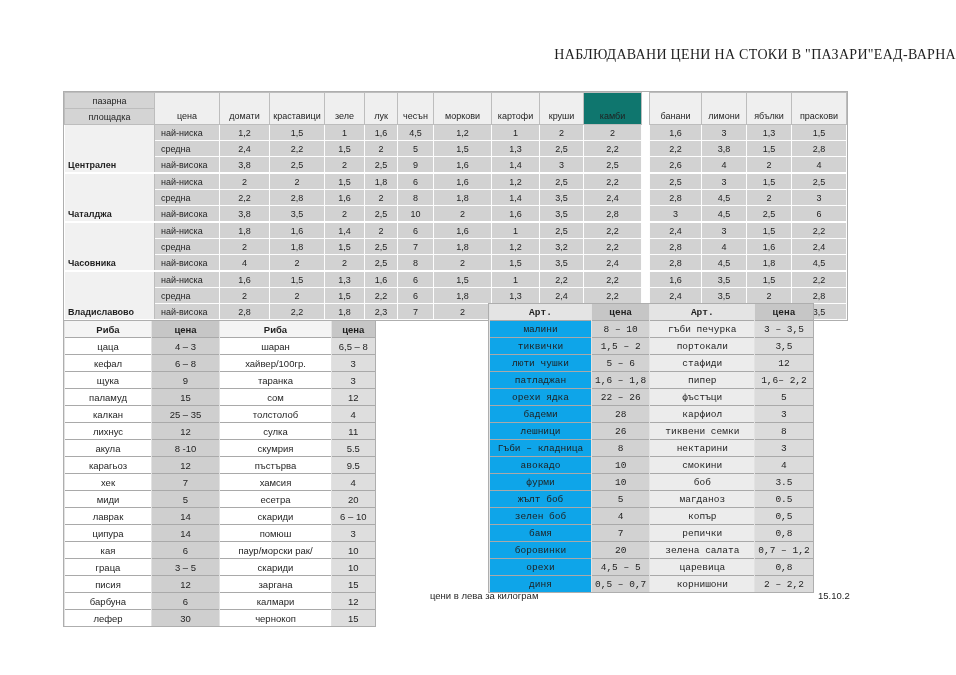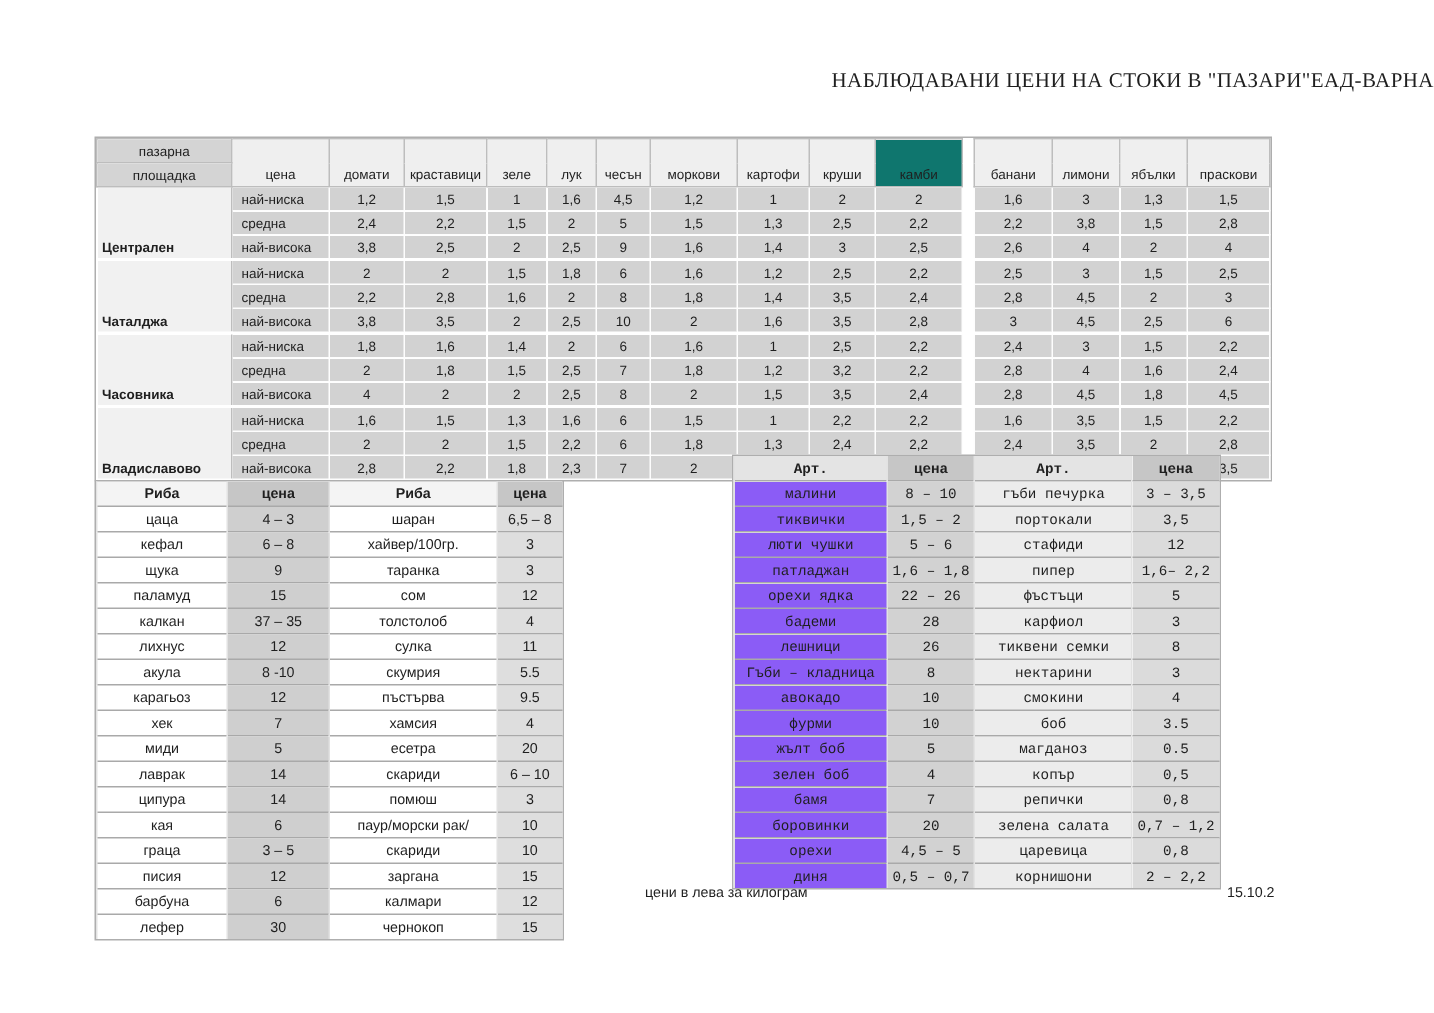--- a/index.html
+++ b/index.html
@@ -41,21 +41,21 @@
   #fish-wrap{left:63px;top:292px;margin-top:28px;}
   #goods-wrap{left:488px;top:303px;font-family:Liberation Mono, monospace;}
   #fish .c0{background:#ffffff;}
   #fish .c1{background:#cfcfcf;}
   #fish .c2{background:#ffffff;}
   #fish .c3{background:#dedede;}
   #fish tr:first-child .c0{background:#f4f4f4;}
   #fish tr:first-child .c1{background:#c6c6c6;}
   #fish tr:first-child .c2{background:#f4f4f4;}
   #fish tr:first-child .c3{background:#c6c6c6;}
-  #goods .c0{background:#8b5cf6;}
+  #goods .c0{background:#0ea5e9;}
   #goods .c1{background:#d2d2d2;}
   #goods .c2{background:#ececec;}
   #goods .c3{background:#dbdbdb;}
   #goods tr:first-child .c0{background:#e4e4e4;}
   #goods tr:first-child .c1{background:#c6c6c6;}
   #goods tr:first-child .c2{background:#e4e4e4;}
   #goods tr:first-child .c3{background:#c6c6c6;}
 
   .note{position:absolute;left:430px;top:590px;font-size:9.5px;}
   .date{position:absolute;left:818px;top:590px;font-size:9.5px;}
@@ -353,21 +353,21 @@
           <td class="c3">3</td>
         </tr>
         <tr>
           <td class="c0">паламуд</td>
           <td class="c1">15</td>
           <td class="c2">сом</td>
           <td class="c3">12</td>
         </tr>
         <tr>
           <td class="c0">калкан</td>
-          <td class="c1">37 – 35</td>
+          <td class="c1">25 – 35</td>
           <td class="c2">толстолоб</td>
           <td class="c3">4</td>
         </tr>
         <tr>
           <td class="c0">лихнус</td>
           <td class="c1">12</td>
           <td class="c2">сулка</td>
           <td class="c3">11</td>
         </tr>
         <tr>

